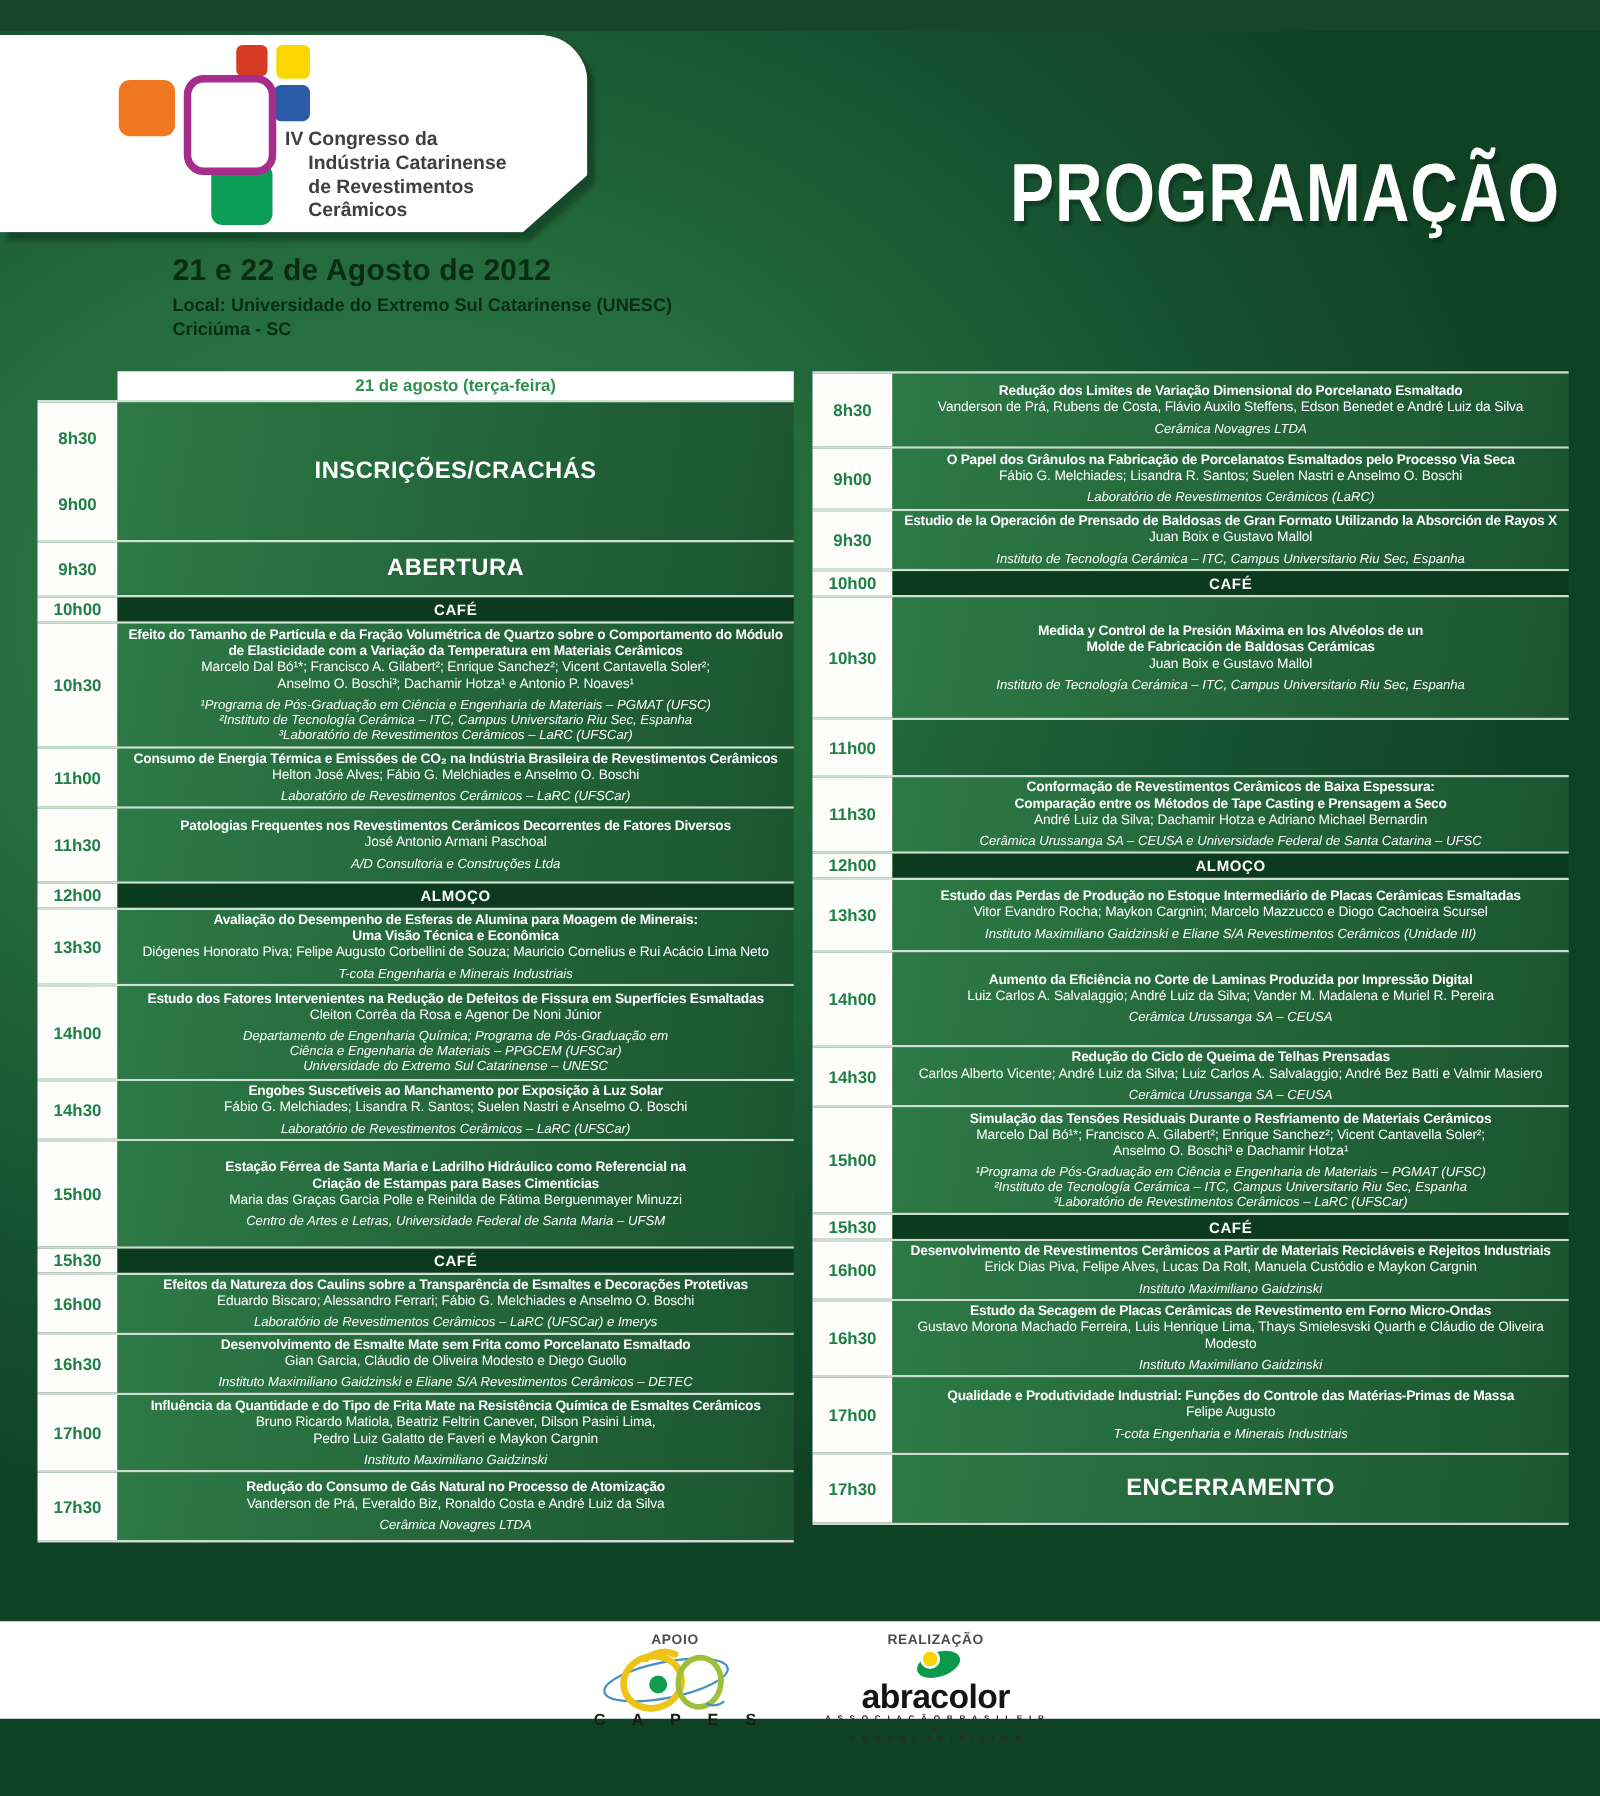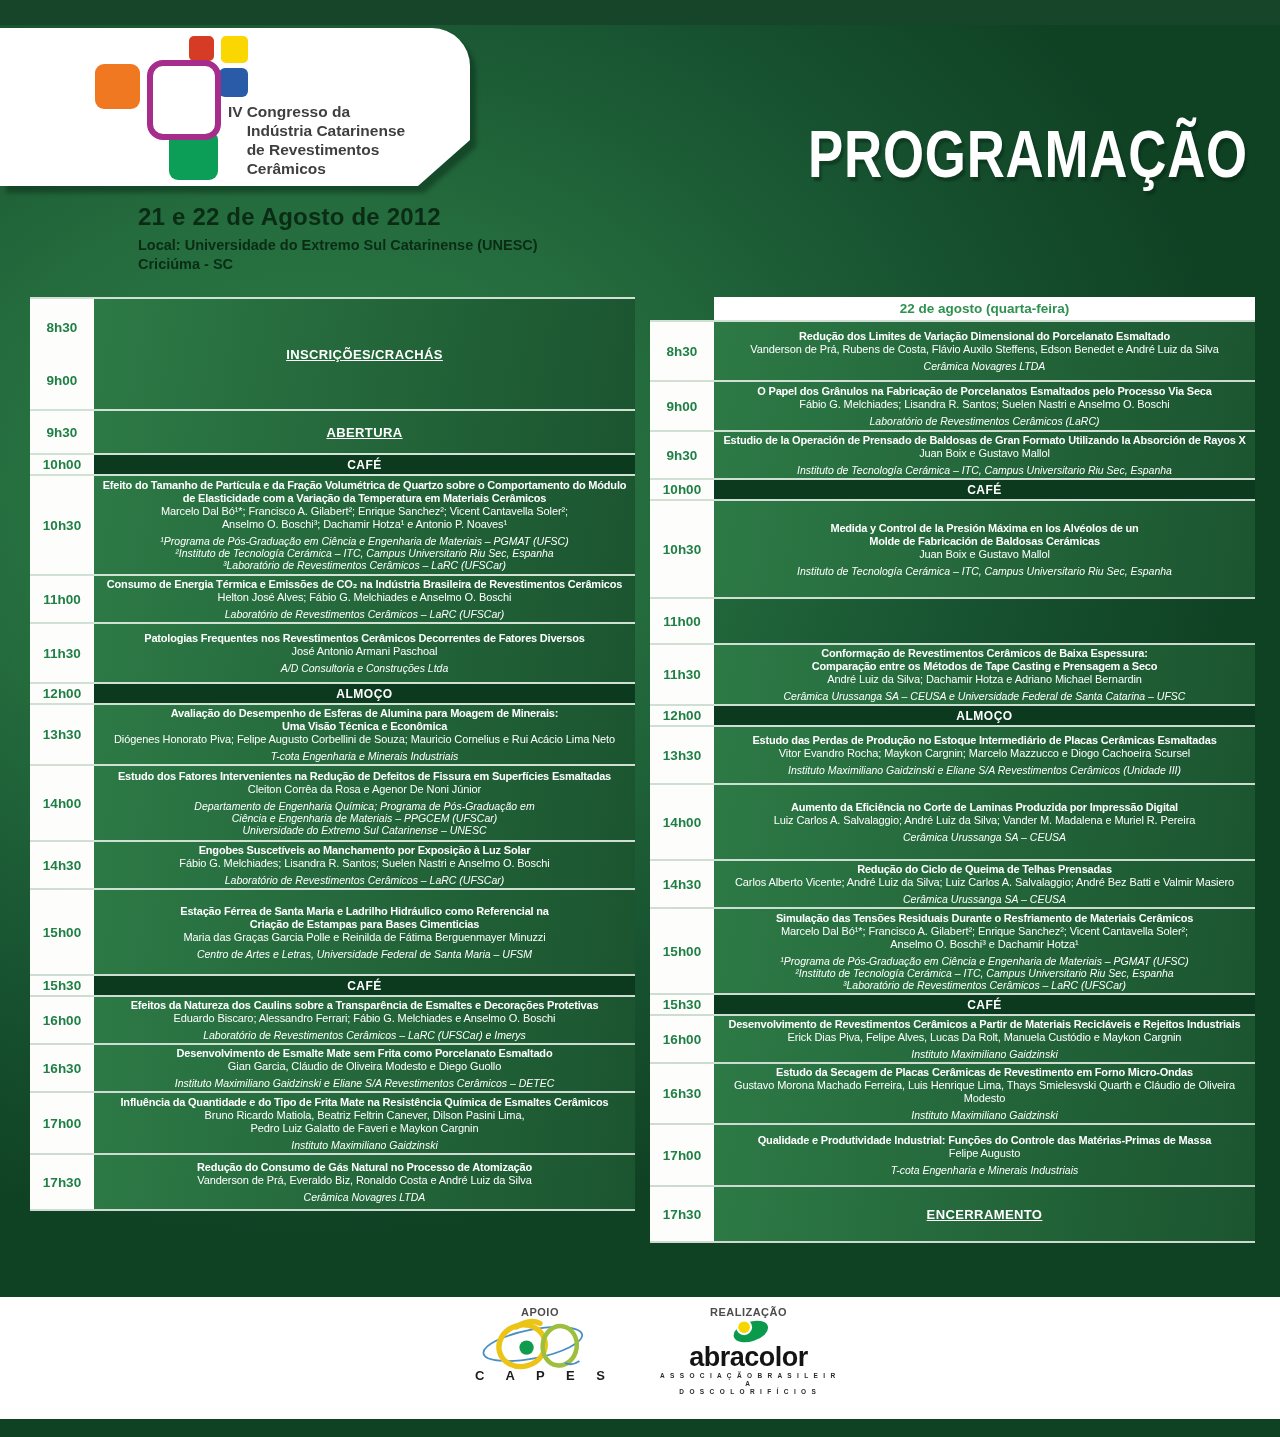--- a/index.html
+++ b/index.html
@@ -56,24 +56,24 @@
   .content-cell {
     flex:1; min-width:0; display:flex; flex-direction:column; justify-content:center; align-items:center;
     text-align:center; padding:2px 8px; color:#ffffff;
     background:linear-gradient(100deg, #2d7a46 0%, #226338 60%, #1b5530 100%);
   }
   .content-cell.band { background:#0c3a1f; }
   .s-title   { font-weight:bold; font-size:11px; line-height:13px; letter-spacing:-0.2px; white-space:pre-line; }
   .s-authors { font-size:11px; line-height:13px; letter-spacing:-0.1px; white-space:pre-line; }
   .s-inst    { font-style:italic; font-size:10.5px; line-height:12px; margin-top:4px; white-space:pre-line; }
   .band-title { font-weight:bold; font-size:12px; letter-spacing:0.5px; white-space:pre-line; }
-  .content-cell.plain .band-title { font-size:13px; letter-spacing:0.4px;text-decoration:underline; }
+  .content-cell.plain .band-title { font-size:19px; letter-spacing:0.4px; }
 
   
-  .footer-strip { position:absolute; left:0; right:0; top:1297px; height:122px; background:#ffffff; }
+  .footer-strip { position:absolute; left:0; right:0; top:1297px; height:78px; background:#ffffff; }
   .sponsor { position:absolute; top:0; height:99px; display:flex; flex-direction:column; align-items:center; }
   #apoio-group { left:455px; width:170px; }
   #realizacao-group { left:656px; width:185px; }
   .sponsor-label { margin-top:9px; font-size:11px; font-weight:bold; color:#4c4c4e; letter-spacing:0.5px; }
   .capes-word { font-size:13px; font-weight:bold; color:#1c1c1c; letter-spacing:9px; margin-left:9px; margin-top:-2px; }
   .abracolor-word { font-size:27px; font-weight:bold; color:#141414; letter-spacing:-0.5px; line-height:24px; }
   .abracolor-sub { font-size:6.5px; font-weight:bold; color:#2a2a2a; letter-spacing:1.8px; margin-top:3px; text-align:center; white-space:pre-line; line-height:8px; }
 </style>
 </head>
 <body>
@@ -101,20 +101,21 @@
 
   <div class="date-block">
     <div class="date-line">21 e 22 de Agosto de 2012</div>
     <div class="loc-line">Local: Universidade do Extremo Sul Catarinense (UNESC)</div>
     <div class="city-line">Criciúma - SC</div>
   </div>
 
   <div class="page-title">PROGRAMAÇÃO</div>
 
   <div class="column" id="col-left">
+    <div class="col-header">21 de agosto (terça-feira)</div>
     <div class="rows">
         <div class="row" style="min-height: 112px;">
           <div class="time-cell">
             <div class="time">8h30</div>
             <div class="time">9h00</div>
           </div>
           <div class="content-cell plain">
             <div class="band-title">INSCRIÇÕES/CRACHÁS</div>
           </div>
         </div>
@@ -266,21 +267,20 @@
           <div class="content-cell session">
             <div class="s-title">Redução do Consumo de Gás Natural no Processo de Atomização</div>
             <div class="s-authors">Vanderson de Prá, Everaldo Biz, Ronaldo Costa e André Luiz da Silva</div>
             <div class="s-inst">Cerâmica Novagres LTDA</div>
           </div>
         </div>
       </div>
   </div>
 
   <div class="column" id="col-right">
-    <div class="col-header">22 de agosto (quarta-feira)</div>
     <div class="rows">
         <div class="row" style="min-height: 60px;">
           <div class="time-cell">
             <div class="time">8h30</div>
           </div>
           <div class="content-cell session">
             <div class="s-title">Redução dos Limites de Variação Dimensional do Porcelanato Esmaltado</div>
             <div class="s-authors">Vanderson de Prá, Rubens de Costa, Flávio Auxilo Steffens, Edson Benedet e André Luiz da Silva</div>
             <div class="s-inst">Cerâmica Novagres LTDA</div>
           </div>

